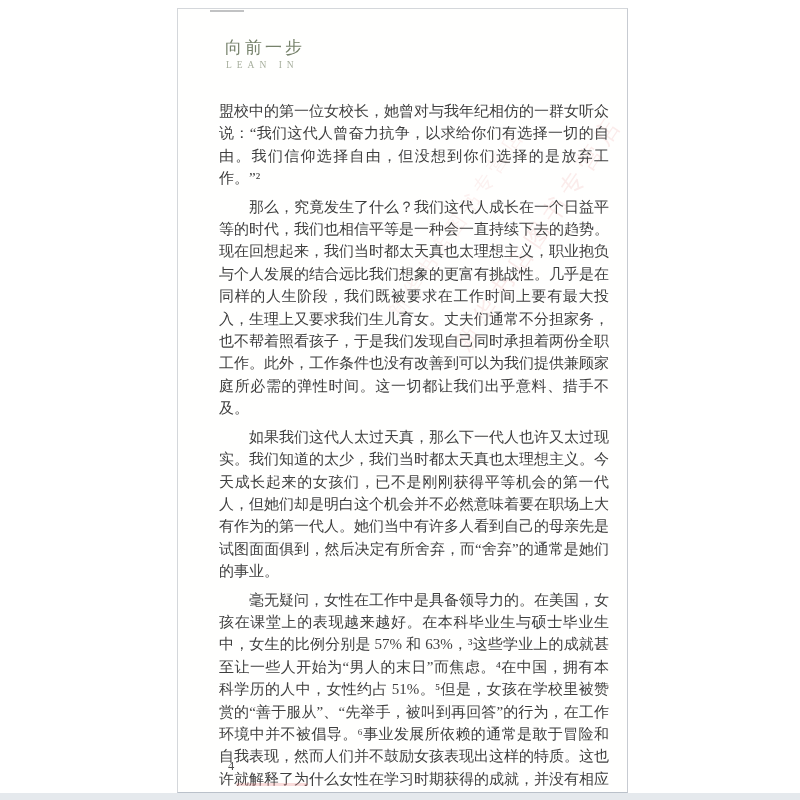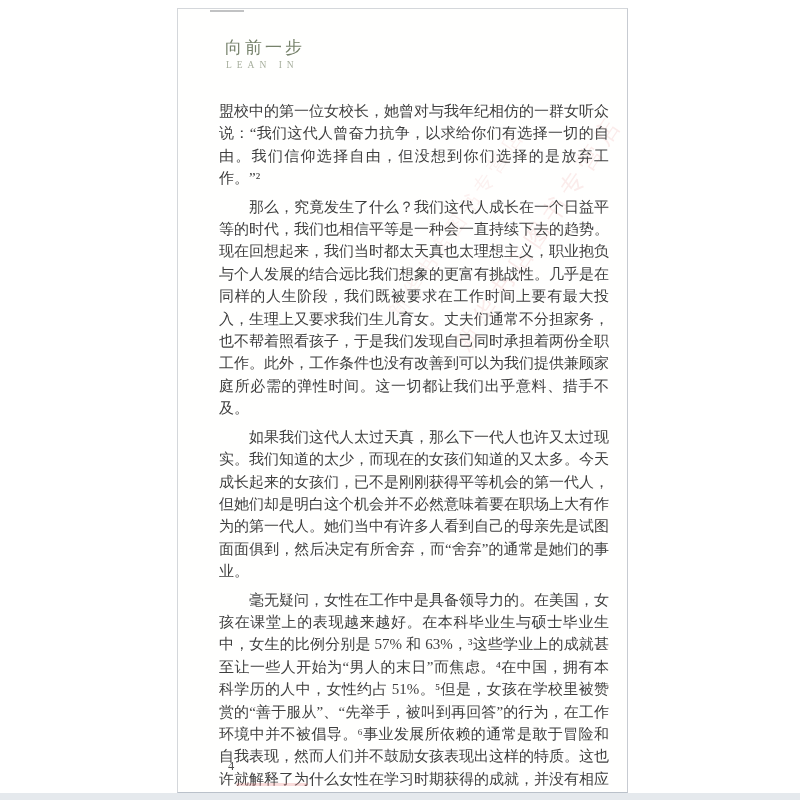--- a/index.html
+++ b/index.html
@@ -129,21 +129,21 @@
 
     <div class="header-en">LEAN IN</div>
 
     <div class="watermark" style="left:270px; top:330px;">新华书店图书专营店</div>
 
     <div class="watermark wm-2" style="left:205px; top:300px;">新华书店图书专营店</div>
 
     <div class="text-block">
       <p class="no-indent">盟校中的第一位女校长，她曾对与我年纪相仿的一群女听众说：“我们这代人曾奋力抗争，以求给你们有选择一切的自由。我们信仰选择自由，但没想到你们选择的是放弃工作。”²</p>
       <p>那么，究竟发生了什么？我们这代人成长在一个日益平等的时代，我们也相信平等是一种会一直持续下去的趋势。现在回想起来，我们当时都太天真也太理想主义，职业抱负与个人发展的结合远比我们想象的更富有挑战性。几乎是在同样的人生阶段，我们既被要求在工作时间上要有最大投入，生理上又要求我们生儿育女。丈夫们通常不分担家务，也不帮着照看孩子，于是我们发现自己同时承担着两份全职工作。此外，工作条件也没有改善到可以为我们提供兼顾家庭所必需的弹性时间。这一切都让我们出乎意料、措手不及。</p>
-      <p>如果我们这代人太过天真，那么下一代人也许又太过现实。我们知道的太少，而现在的女孩们知道的又太多。今天成长起来的女孩们，已不是刚刚获得平等机会的第一代人，但她们却是明白这个机会并不必然意味着要在职场上大有作为的第一代人。她们当中有许多人看到自己的母亲先是试图面面俱到，然后决定有所舍弃，而“舍弃”的通常是她们的事业。</p>
+      <p>如果我们这代人太过天真，那么下一代人也许又太过现实。我们知道的太少，我们当时都太天真也太理想主义。今天成长起来的女孩们，已不是刚刚获得平等机会的第一代人，但她们却是明白这个机会并不必然意味着要在职场上大有作为的第一代人。她们当中有许多人看到自己的母亲先是试图面面俱到，然后决定有所舍弃，而“舍弃”的通常是她们的事业。</p>
       <p>毫无疑问，女性在工作中是具备领导力的。在美国，女孩在课堂上的表现越来越好。在本科毕业生与硕士毕业生中，女生的比例分别是 57% 和 63%，³这些学业上的成就甚至让一些人开始为“男人的末日”而焦虑。⁴在中国，拥有本科学历的人中，女性约占 51%。⁵但是，女孩在学校里被赞赏的“善于服从”、“先举手，被叫到再回答”的行为，在工作环境中并不被倡导。⁶事业发展所依赖的通常是敢于冒险和自我表现，然而人们并不鼓励女孩表现出这样的特质。这也许就解释了为什么女性在学习时期获得的成就，并没有相应地提高女性在高级职位中的比例。所以，在受过教育的劳动者中，初级岗位上挤满了女性；而同时期的领导岗位却被男性占满。</p>
 
     </div>
 
     <div class="watermark-smudge"></div>
 
     <div class="page-number">4</div>
 
   </div>
 

